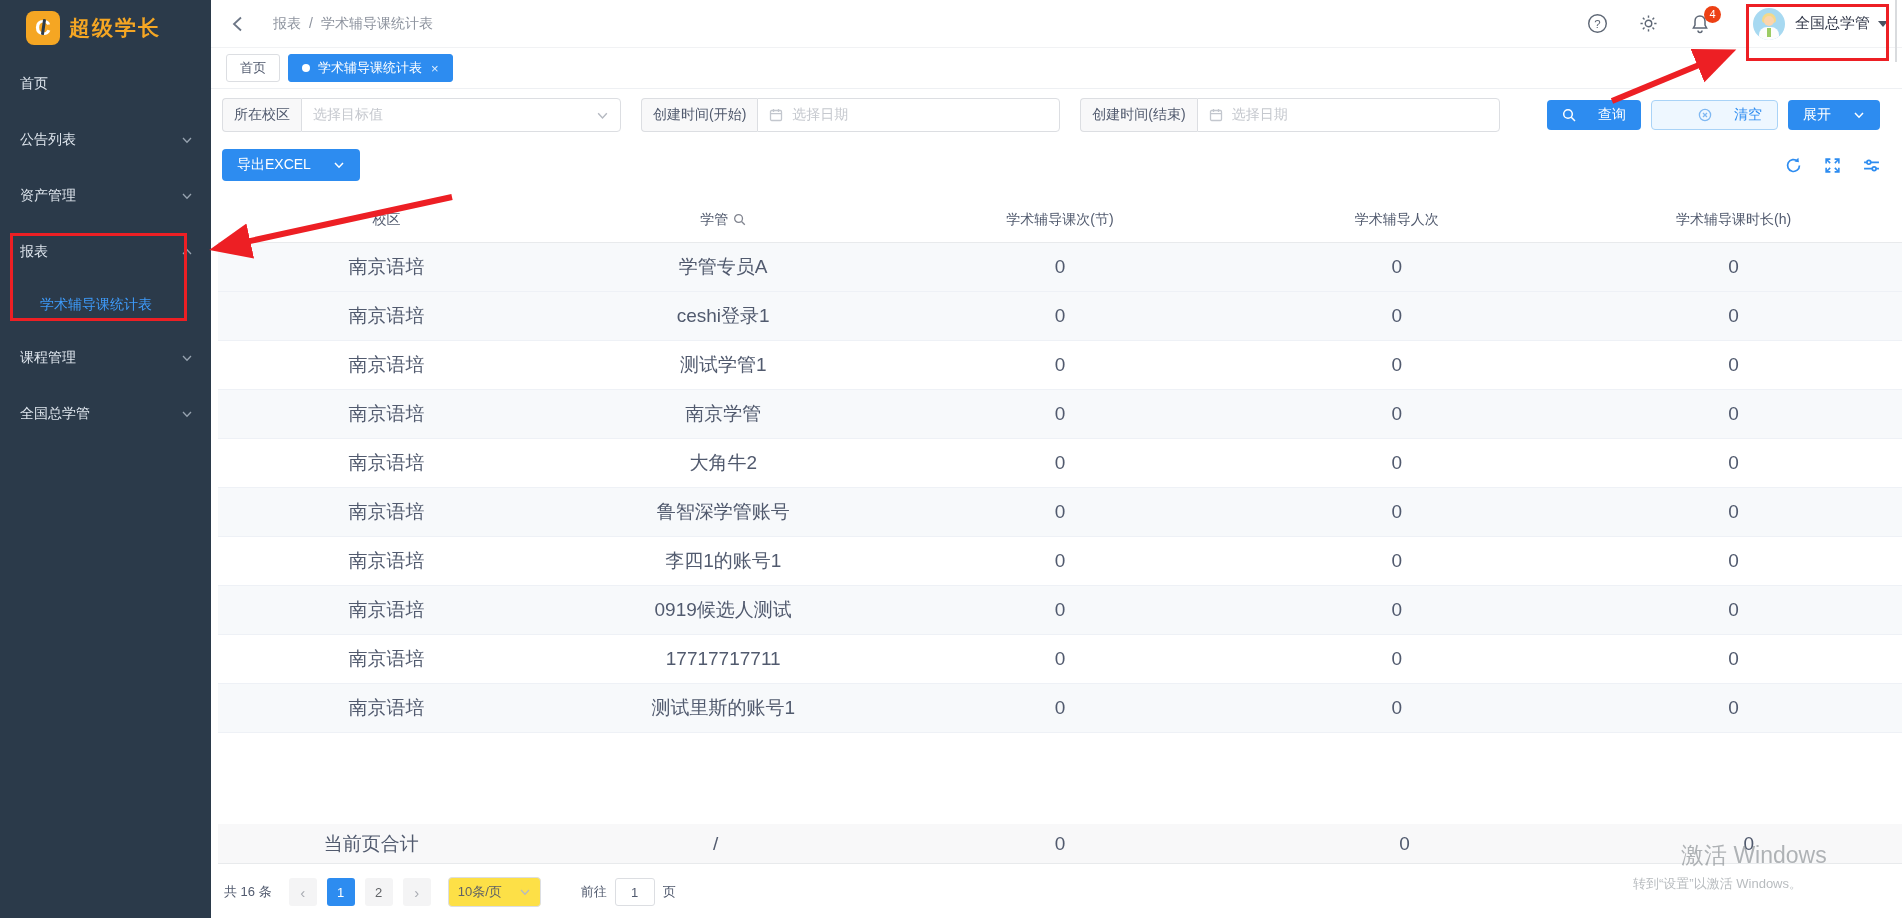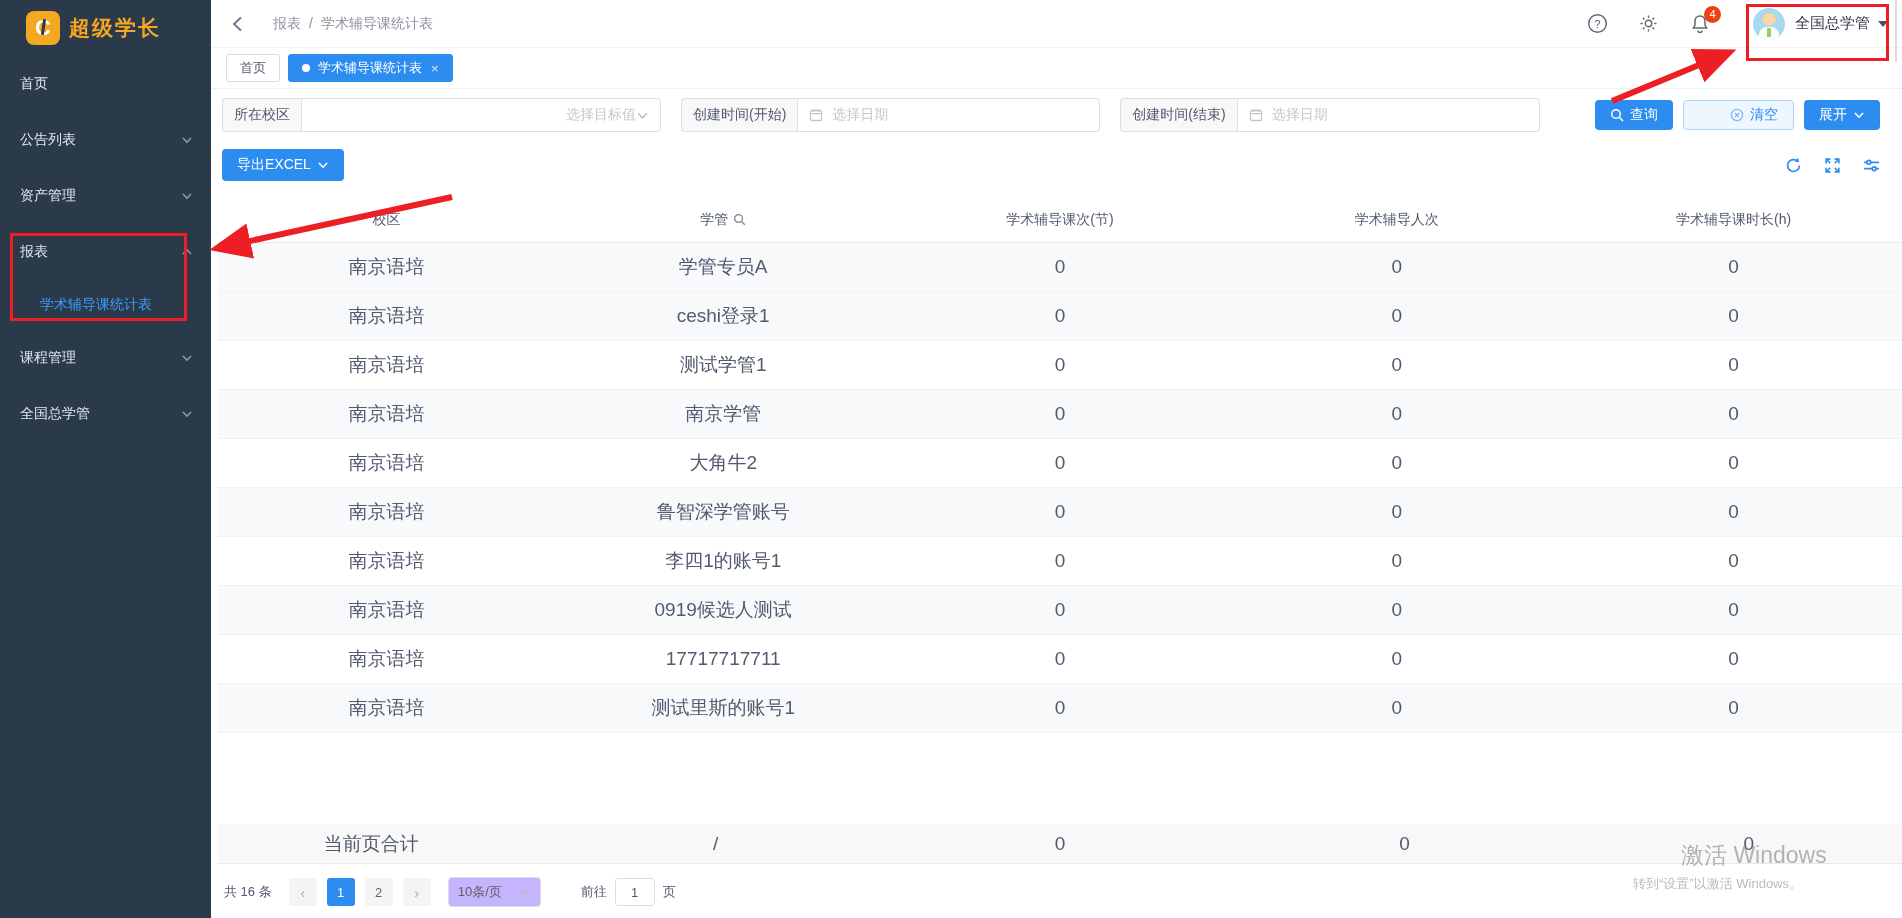--- a/index.html
+++ b/index.html
@@ -41,24 +41,24 @@
   .tab .dot { width:8px; height:8px; border-radius:50%; background:#fff; margin-right:8px; }
   .tab .x { margin-left:9px; font-size:13px; opacity:.85; cursor:pointer; }
 
   .filter-row { height:52px; display:flex; align-items:center; padding-left:11px; }
   .igroup { display:flex; height:34px; margin-right:20px; }
   .iaddon { background:#f8f8f9; border:1px solid #dcdee2; border-right:none; border-radius:4px 0 0 4px;
     padding:0 11px; font-size:14px; color:#515a6e; display:flex; align-items:center; white-space:nowrap; }
   .ibox { border:1px solid #dcdee2; border-radius:0 4px 4px 0; background:#fff; display:flex; align-items:center;
     padding:0 11px; color:#c5c8ce; font-size:14px; cursor:pointer; }
   .ibox .ph { flex:1; }
-  .sel-box { width:360px;text-align:right; }
+  .sel-box { width:320px; }
   .date-box { width:303px; gap:9px; }
   .fbtns { margin-left:auto; display:flex; gap:10px; padding-right:22px; }
-  .btn { height:30px; border-radius:4px; font-size:14px; padding:0 15px; display:inline-flex; align-items:center; gap:6px;
+  .btn { height:30px; border-radius:4px; font-size:14px; padding:0 15px; display:inline-flex; align-items:center; gap:22px;
     border:none; cursor:pointer; }
   .btn-primary { background:#2d8cf0; color:#fff; }
   .btn-light { background:#eef7ff; border:1px solid #a9d3f7; color:#2d8cf0;padding-left:46px; }
 
   .toolbar-row { display:flex; align-items:center; padding:8px 22px 16px 11px; }
   .export-btn { height:32px; font-size:14px; }
   .t-icons { margin-left:auto; display:flex; align-items:center; gap:22px; }
   .t-icons > span { cursor:pointer; display:flex; align-items:center; }
   .grid-ic { display:grid; grid-template-columns:repeat(3,4px); grid-template-rows:repeat(3,4px); gap:1.5px; }
   .grid-ic i { background:#2d8cf0; border-radius:1px; }
@@ -73,21 +73,21 @@
   .t-sum { height:40px; background:#f8f8f9; border-bottom:1px solid #e8eaec;gap:38px; }
 
   
   .pagination { display:flex; align-items:center; margin:13px 0 0 13px; font-size:13px; color:#515a6e; }
   .pg-total { margin-right:12px; }
   .pg-btn { min-width:28px; height:28px; margin:0 5px; border-radius:3px; background:#f4f4f5; color:#606266;
     display:flex; align-items:center; justify-content:center; cursor:pointer; font-size:13px; }
   .pg-btn.active { background:#2d8cf0; color:#fff; }
   .pg-arrow { font-size:15px; color:#a8abb2; }
   .pg-size { width:93px; height:30px; border:1px solid #dcdee2; border-radius:4px; margin-left:12px; padding:0 9px;
-    display:flex; align-items:center; justify-content:space-between; color:#606266; cursor:pointer; background:#c4b5fd; }
+    display:flex; align-items:center; justify-content:space-between; color:#606266; cursor:pointer; background:#fde047; }
   .pg-goto { display:flex; align-items:center; gap:8px; margin-left:40px; }
   .pg-goto input { width:40px; height:28px; border:1px solid #dcdee2; border-radius:3px; text-align:center;
     font-size:13px; color:#515a6e; font-family:inherit; }
 
   
   .watermark { position:absolute; left:1633px; top:840px; z-index:40; pointer-events:none; }
   .wm1 { font-size:23px; color:#73797e; opacity:.55;margin-left:48px; }
   .wm2 { font-size:13px; color:#7d848a; opacity:.55; margin-top:4px; }
   .redbox { position:absolute; border:3px solid #ed1f24; z-index:65; pointer-events:none; }
   #redbox-sidebar { left:10px; top:233px; width:177px; height:88px; }

